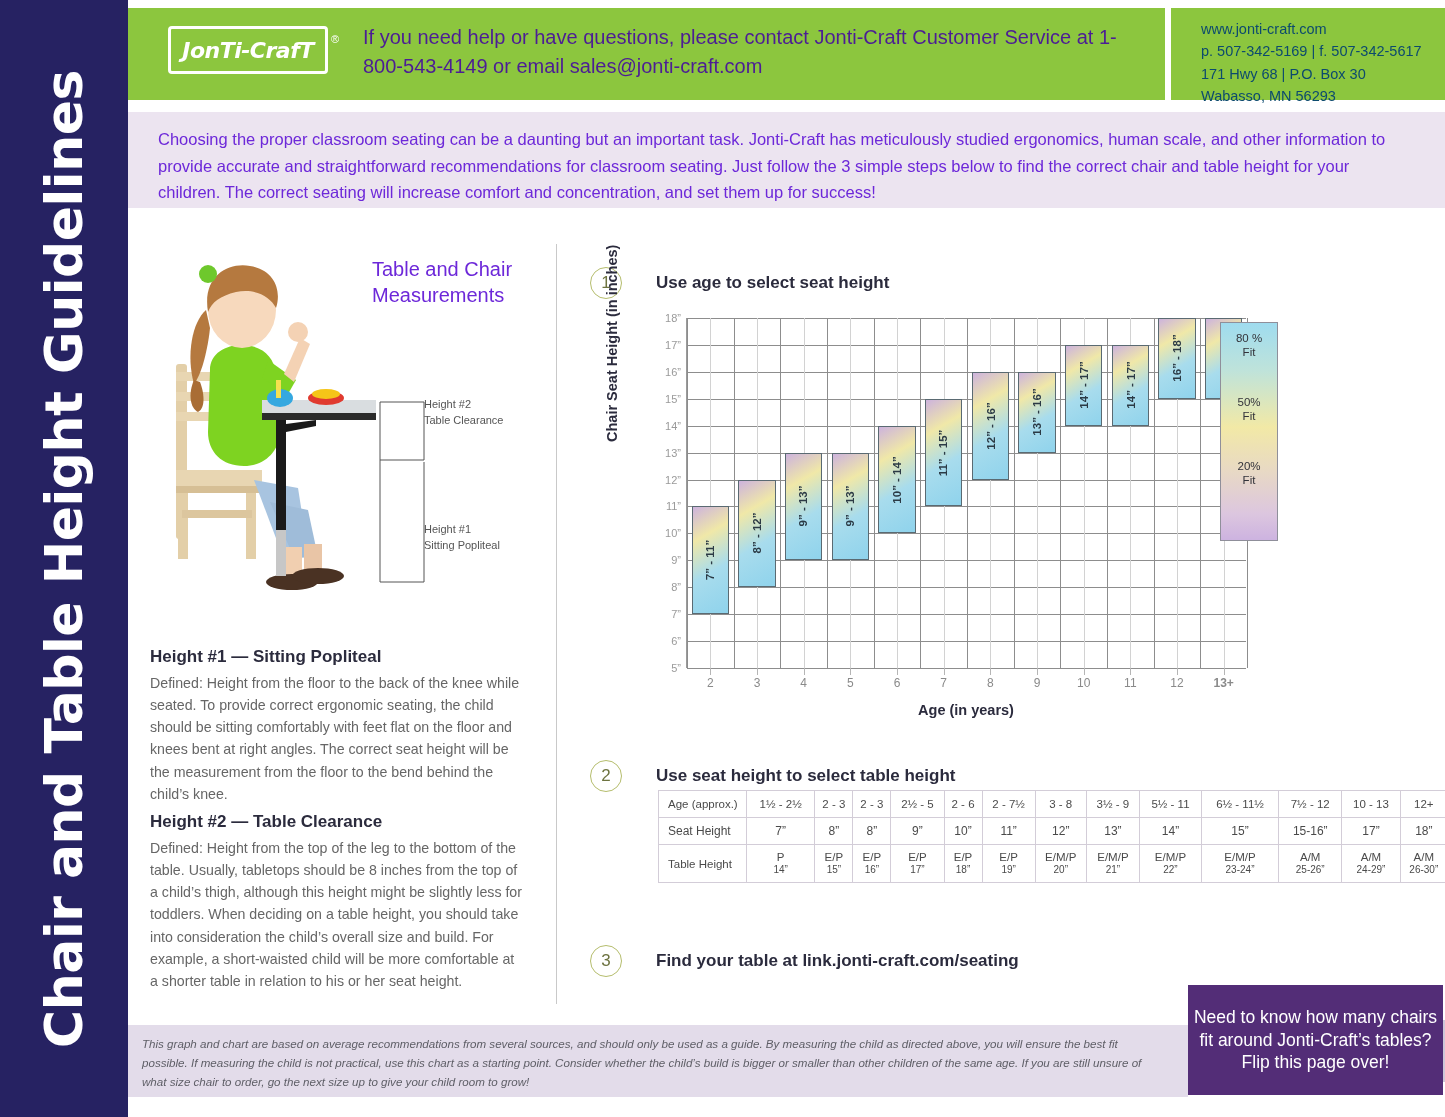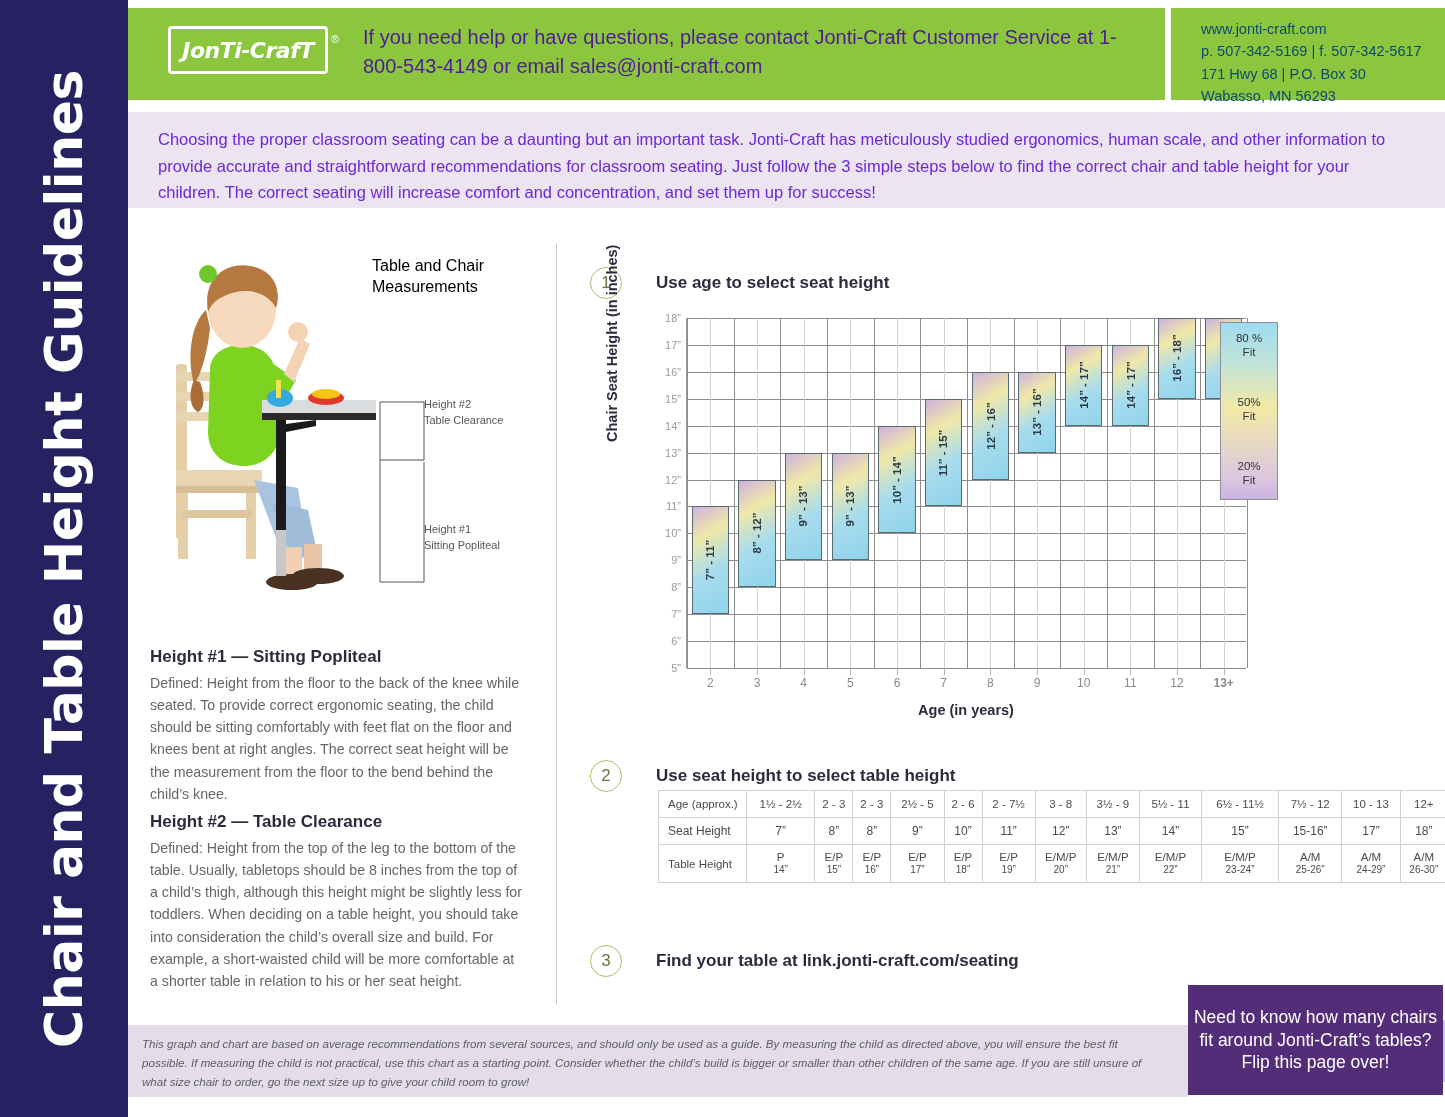--- a/index.html
+++ b/index.html
@@ -68,21 +68,21 @@
   
   #main { position:absolute; left:128px; top:222px; width:1317px; height:790px; }
 
   
   #left-col { position:absolute; left:22px; top:0; width:390px; height:790px; }
   #divider { position:absolute; left:428px; top:22px; width:1px; height:760px; background:#c9c9c9; }
 
   #photo-area { position:absolute; left:0px; top:10px; width:390px; height:370px; }
   #measure-heading {
     position:absolute; left:222px; top:24px; width:168px;
-    font-size:16px; color:#000000; line-height:1.3; font-weight:400;
+    font-size:20px; color:#6d28d9; line-height:1.3; font-weight:400;
   }
 
   
   .photo { position:absolute; left:8px; top:20px; width:218px; height:345px; }
 
   
   #bracket { position:absolute; left:228px; top:168px; width:50px; height:185px; }
   .callout-label { position:absolute; font-size:11px; color:#555; line-height:1.45; }
   #callout2 { left:274px; top:165px; }
   #callout1 { left:274px; top:290px; }
@@ -145,21 +145,21 @@
     border:1.4px solid #5a6a72;
     background:linear-gradient(150deg,#cdb3dd 0%,#f0e8a8 28%,#a8dced 60%,#8fd3ec 100%);
     display:flex; align-items:center; justify-content:center;
   }
   .bar span {
     transform:rotate(-90deg);
     white-space:nowrap;
     font-size:11.5px; font-weight:bold; color:#2b3a45;
   }
   #legend {
-    position:absolute; left:600px; top:12px; width:58px; height:178px;
+    position:absolute; left:600px; top:12px; width:58px; height:219px;
     border:1.4px solid #8f8f9a;
     background:linear-gradient(180deg,#9fdcef 0%,#bfe3da 22%,#f2e9a6 48%,#e8d9c4 68%,#dcc6df 88%,#cdb3e0 100%);
   }
   .legend-item {
     position:absolute; width:100%; text-align:center;
     font-size:11.5px; color:#33333a; line-height:1.25;
   }
 
   
   #tbl-wrap { position:absolute; left:68px; top:568px; width:790px; }

